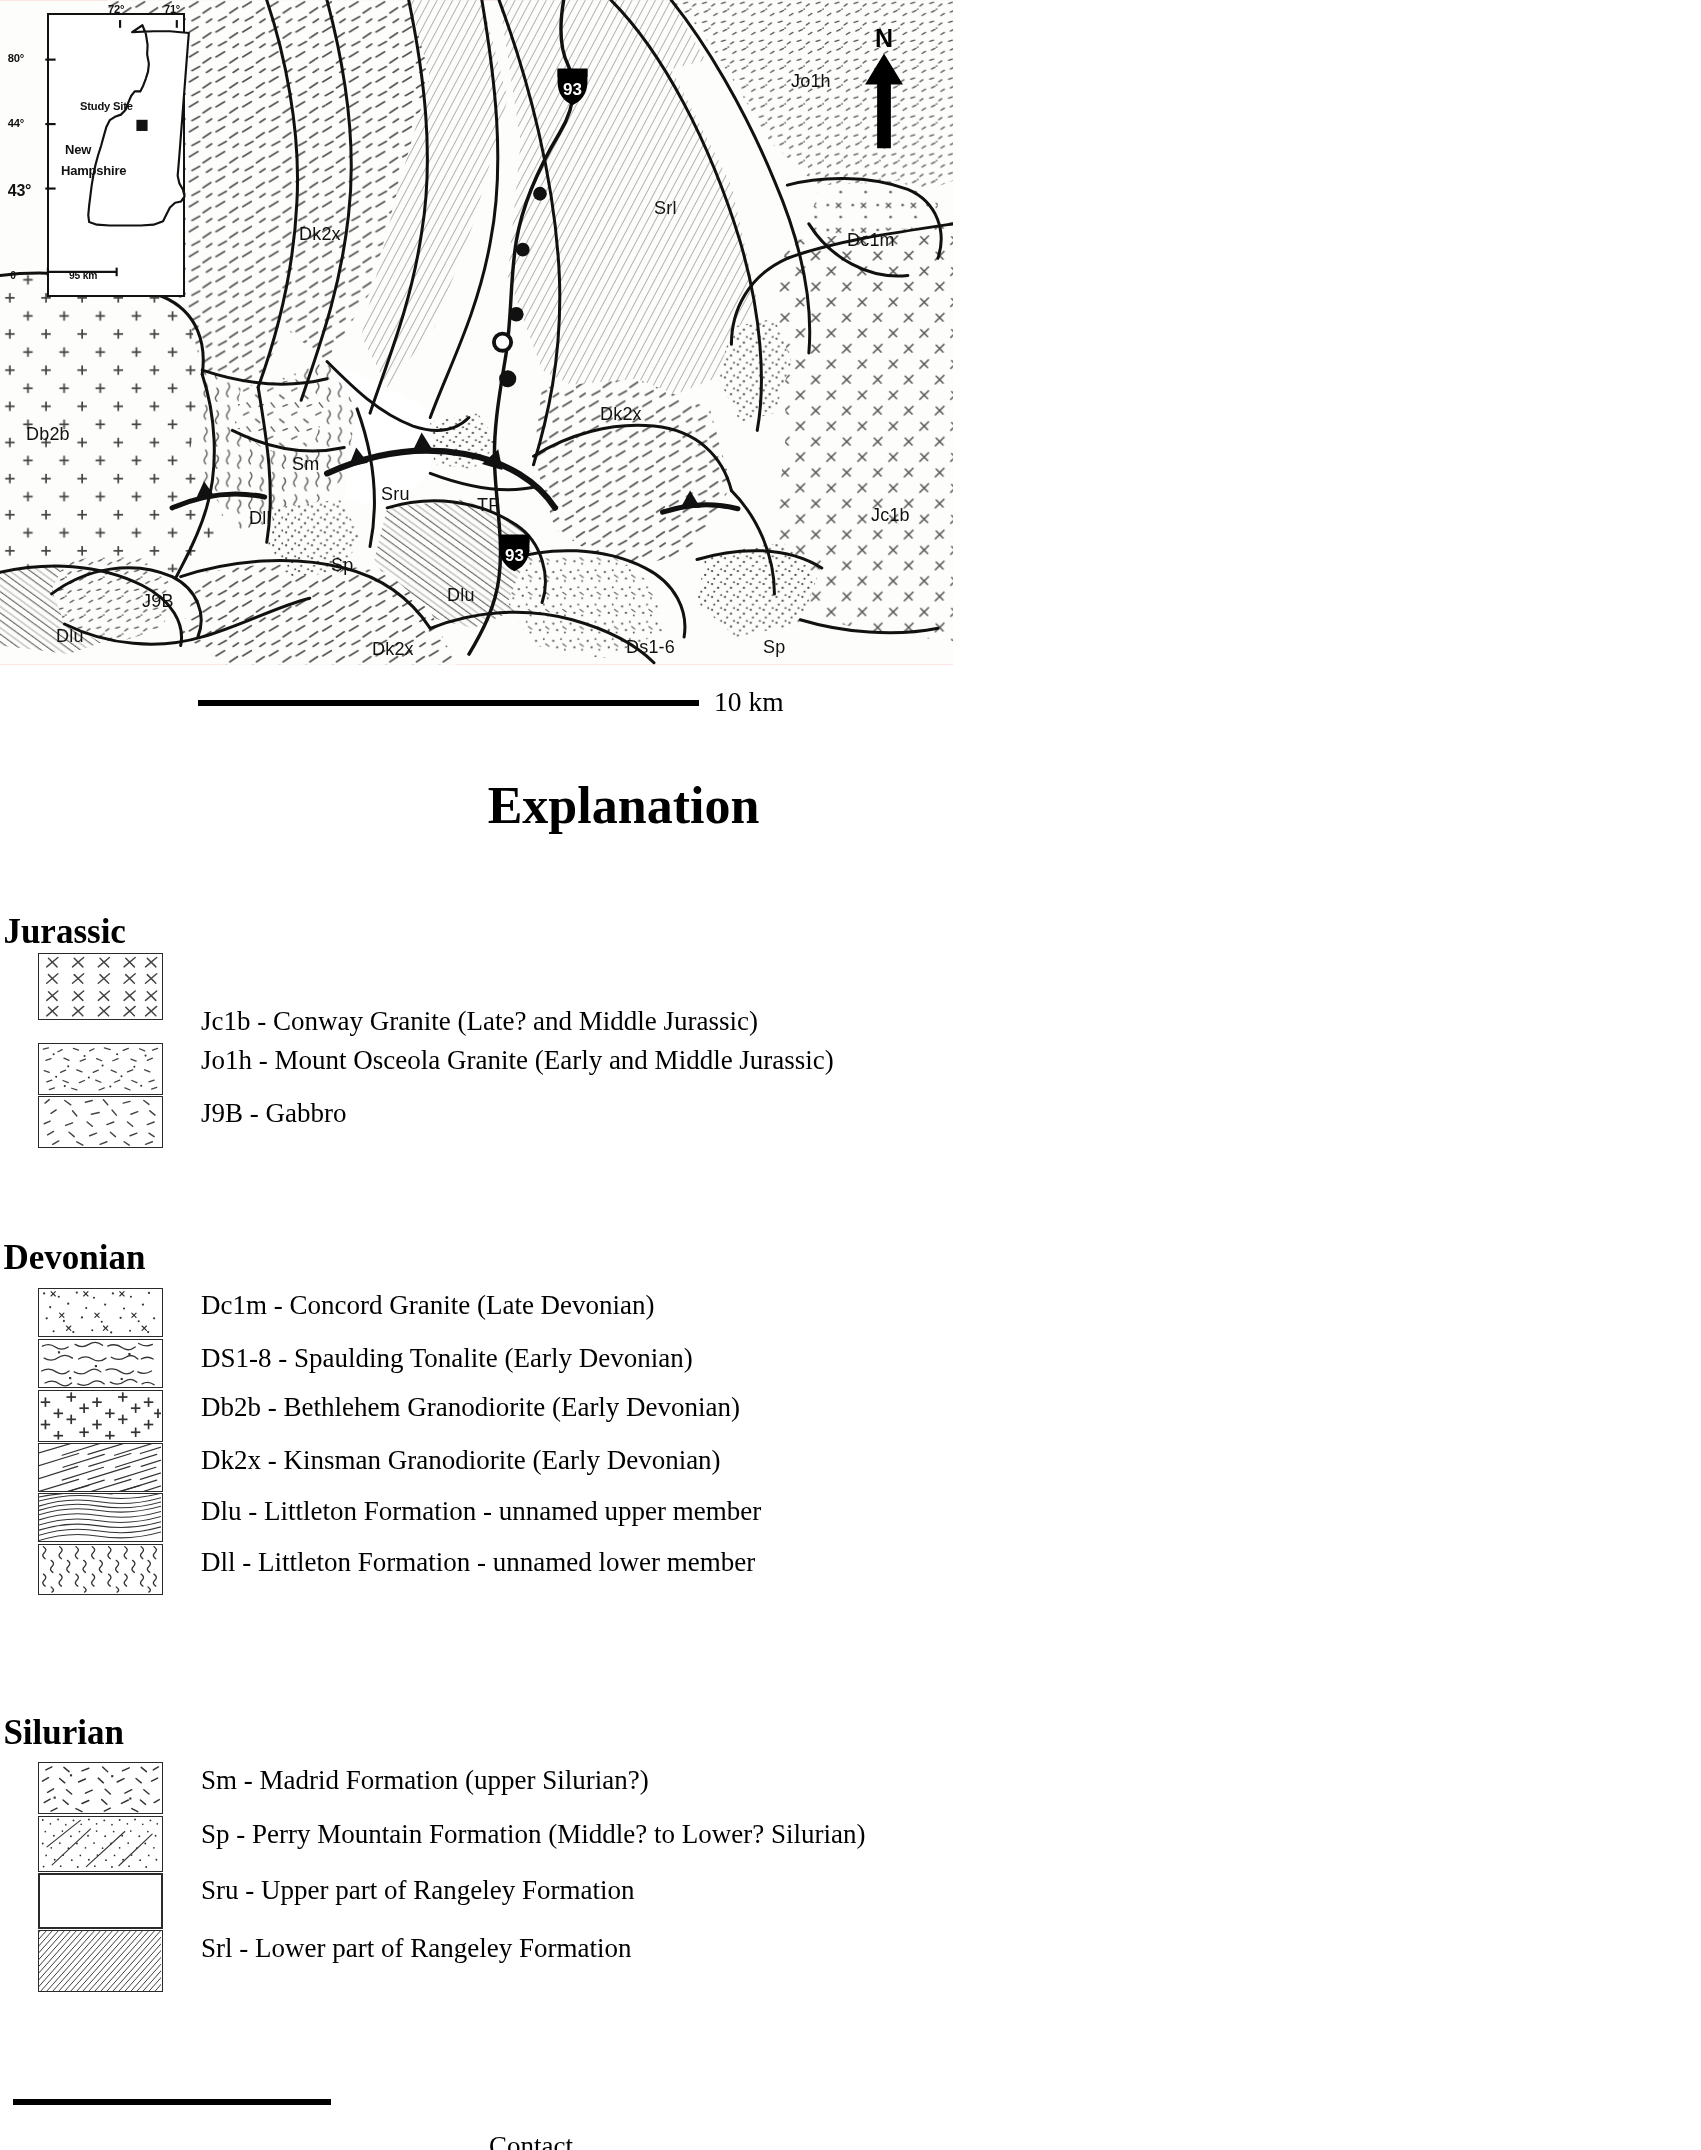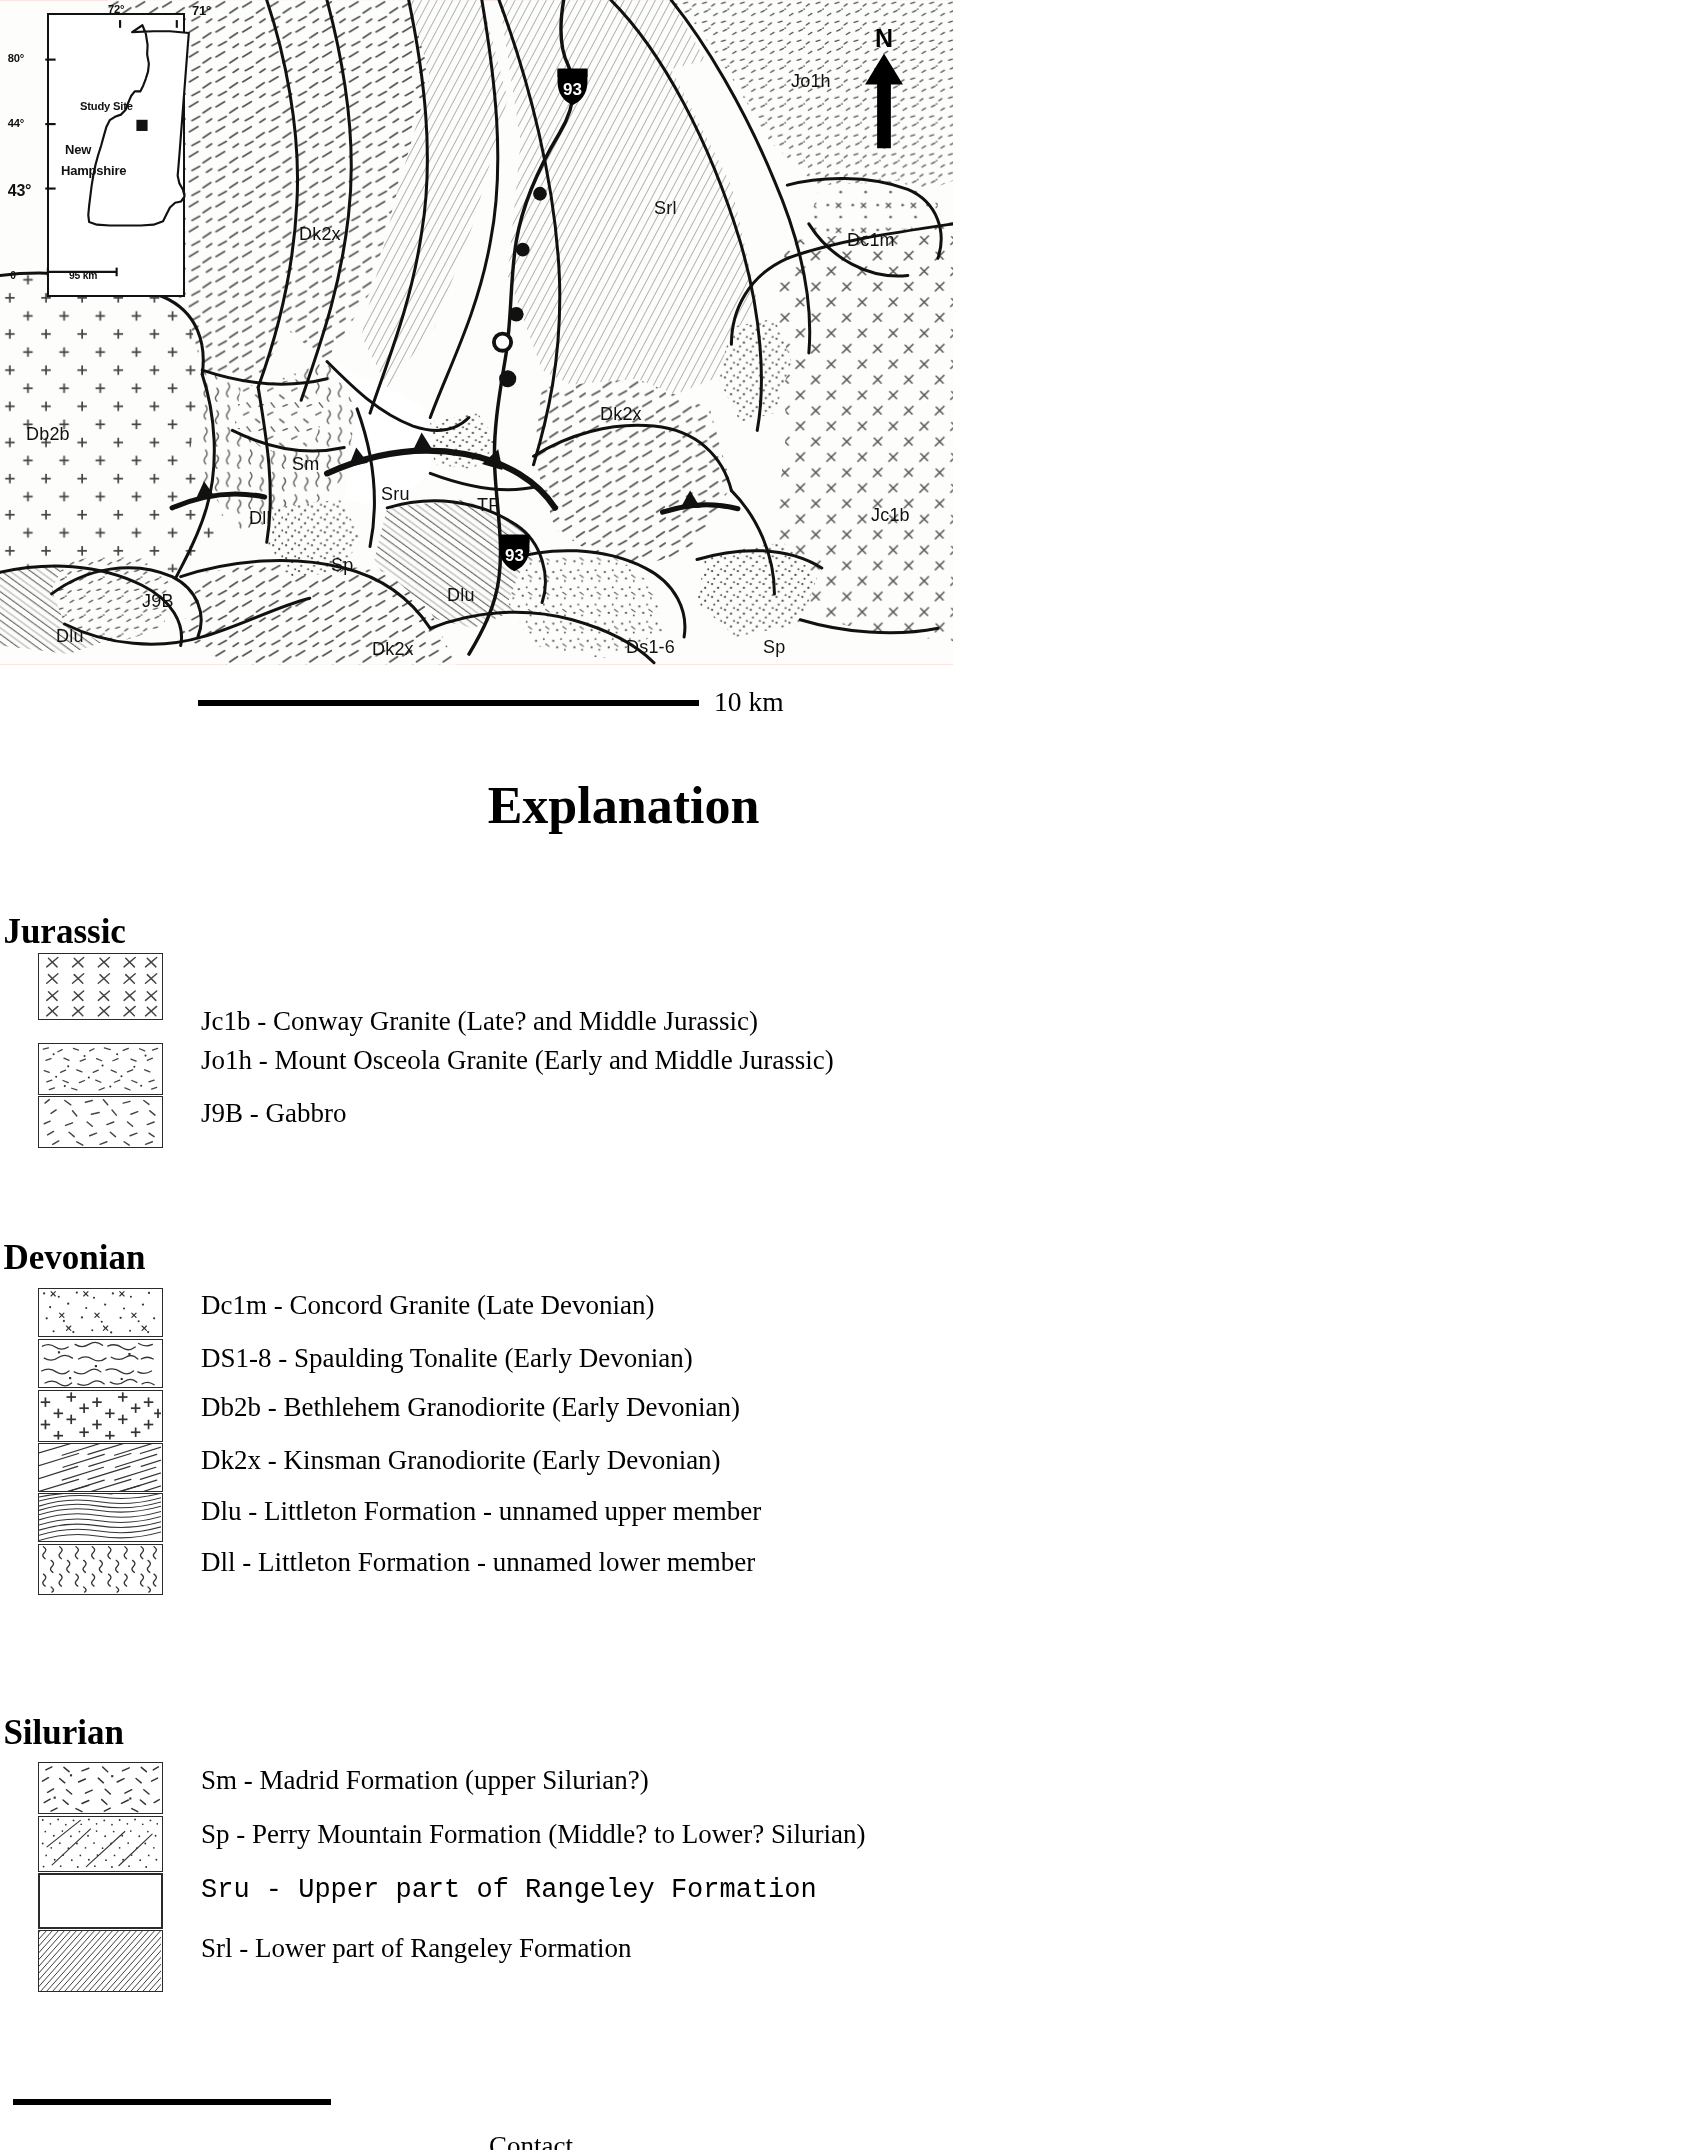--- a/index.html
+++ b/index.html
@@ -304,21 +304,21 @@
       <line x1="10" y1="422" x2="34" y2="422" stroke="#111" stroke-width="5"></line>
 
       <g stroke="#111" stroke-width="5">
         <line x1="16" y1="616" x2="176" y2="616"></line>
         <line x1="16" y1="606" x2="16" y2="626"></line>
         <line x1="176" y1="606" x2="176" y2="626"></line>
       </g>
     </svg>
 
     <span class="inset-lbl" style="left:108px;top:2.6px;font-size:11.2px;">72°</span>
-    <span class="inset-lbl" style="left:164px;top:2.6px;font-size:13px;margin-left:28px;">71°</span>
+    <span class="inset-lbl" style="left:164px;top:2.6px;font-size:11px;">71°</span>
     <span class="inset-lbl" style="left:7.7px;top:52px;font-size:11.2px;">80°</span>
     <span class="inset-lbl" style="left:7.7px;top:117px;font-size:11.2px;">44°</span>
     <span class="inset-lbl" style="left:7.7px;top:182px;font-size:16px;">43°</span>
     <span class="inset-lbl" style="left:80px;top:100px;font-size:11.2px;">Study Site</span>
     <span class="inset-lbl" style="left:65px;top:142px;font-size:13px;">New</span>
     <span class="inset-lbl" style="left:61px;top:163px;font-size:13px;">Hampshire</span>
     <span class="inset-lbl" style="left:10.3px;top:270px;font-size:10.3px;">0</span>
     <span class="inset-lbl" style="left:69px;top:270px;font-size:10.3px;">95 km</span>
 
     <div id="north-wrap">
@@ -866,21 +866,21 @@
     </g>
   </svg>
 </div>
 <div class="leg-text" style="left:201px;top:1819px;">Sp -  Perry Mountain Formation (Middle? to Lower? Silurian)</div>
 
 <div class="swatch" style="top:1873px;height:56px;border-width:2.2px;">
   <svg width="120" height="52" viewBox="0 0 280 120">
     <rect width="280" height="120" fill="#ffffff"></rect>
   </svg>
 </div>
-<div class="leg-text" style="left:201px;top:1875px;font-family:Liberation Mono, monospace;">Sru - Upper part of Rangeley Formation</div>
+<div class="leg-text" style="left:201px;top:1875px;">Sru - Upper part of Rangeley Formation</div>
 
 <div class="swatch" style="top:1930px;height:62px;">
   <svg width="122" height="60" viewBox="0 0 284 139">
     <rect width="284" height="139" fill="#fff"></rect>
     <g stroke="#333" stroke-width="2.2">
       <line x1="-140" y1="160" x2="20" y2="-20"></line>  
         <line x1="-126" y1="160" x2="34" y2="-20"></line>
       <line x1="-112" y1="160" x2="48" y2="-20"></line>  
         <line x1="-98" y1="160" x2="62" y2="-20"></line>
       <line x1="-84" y1="160" x2="76" y2="-20"></line>   

